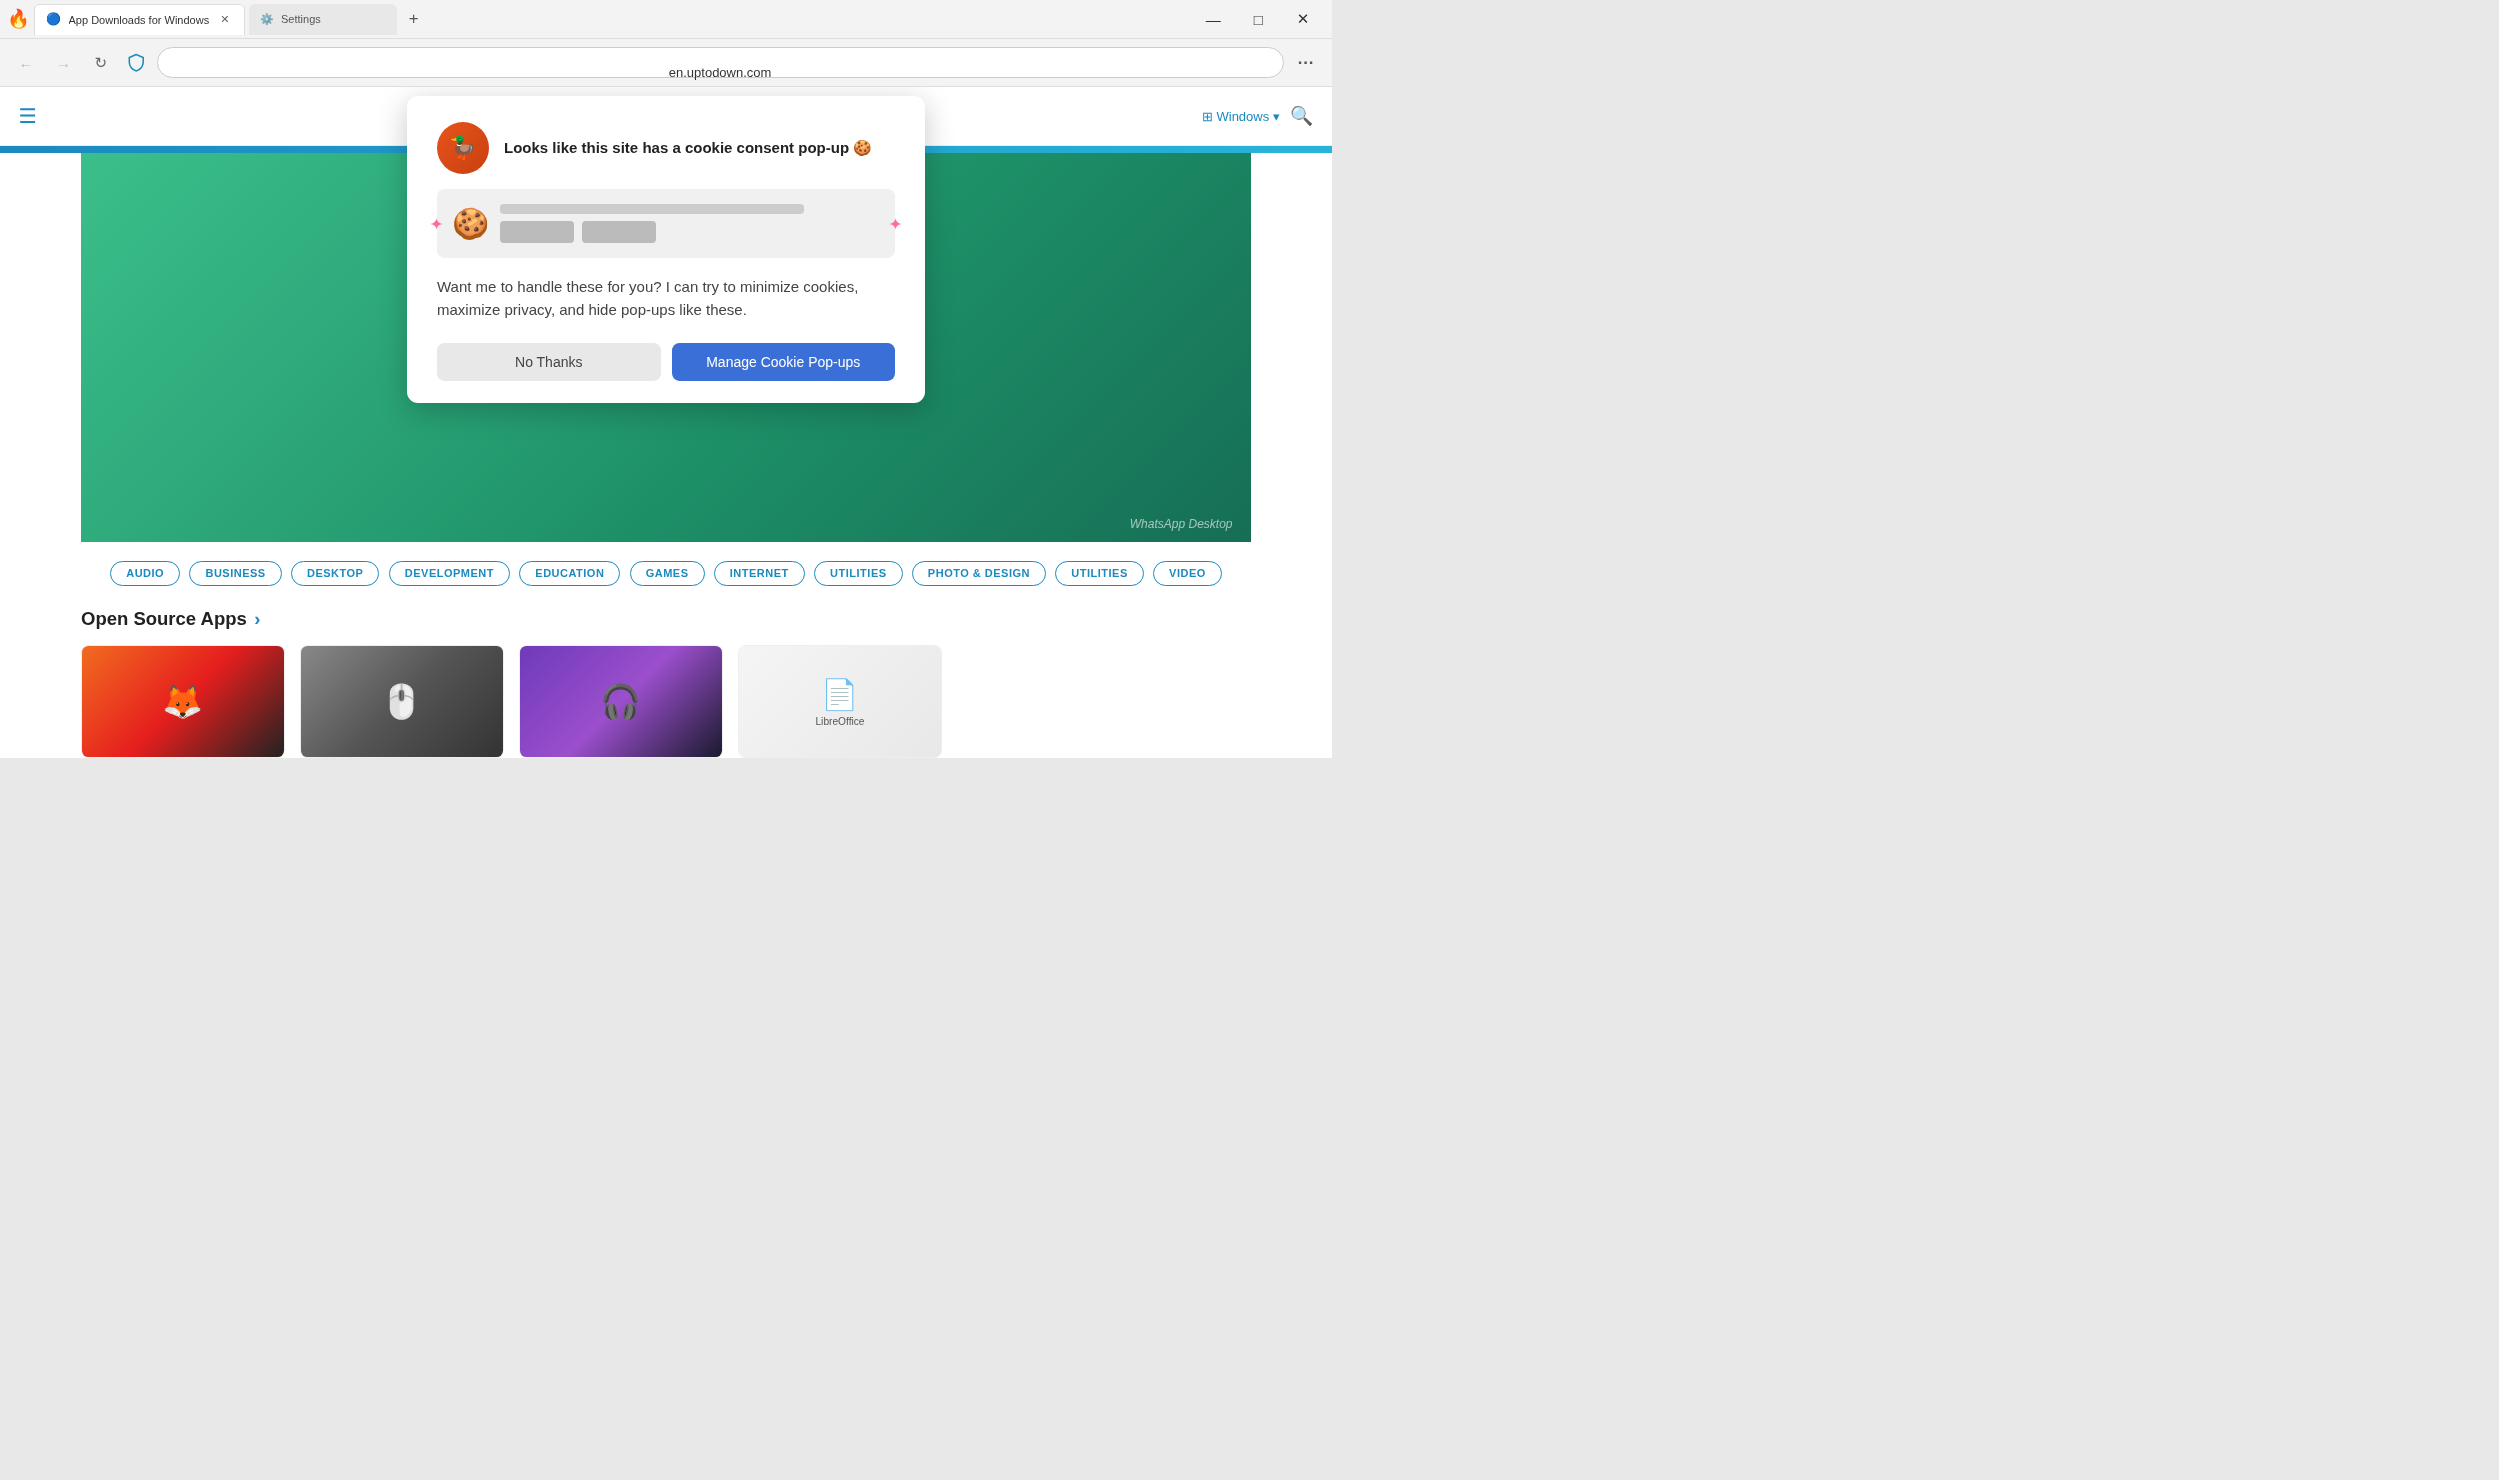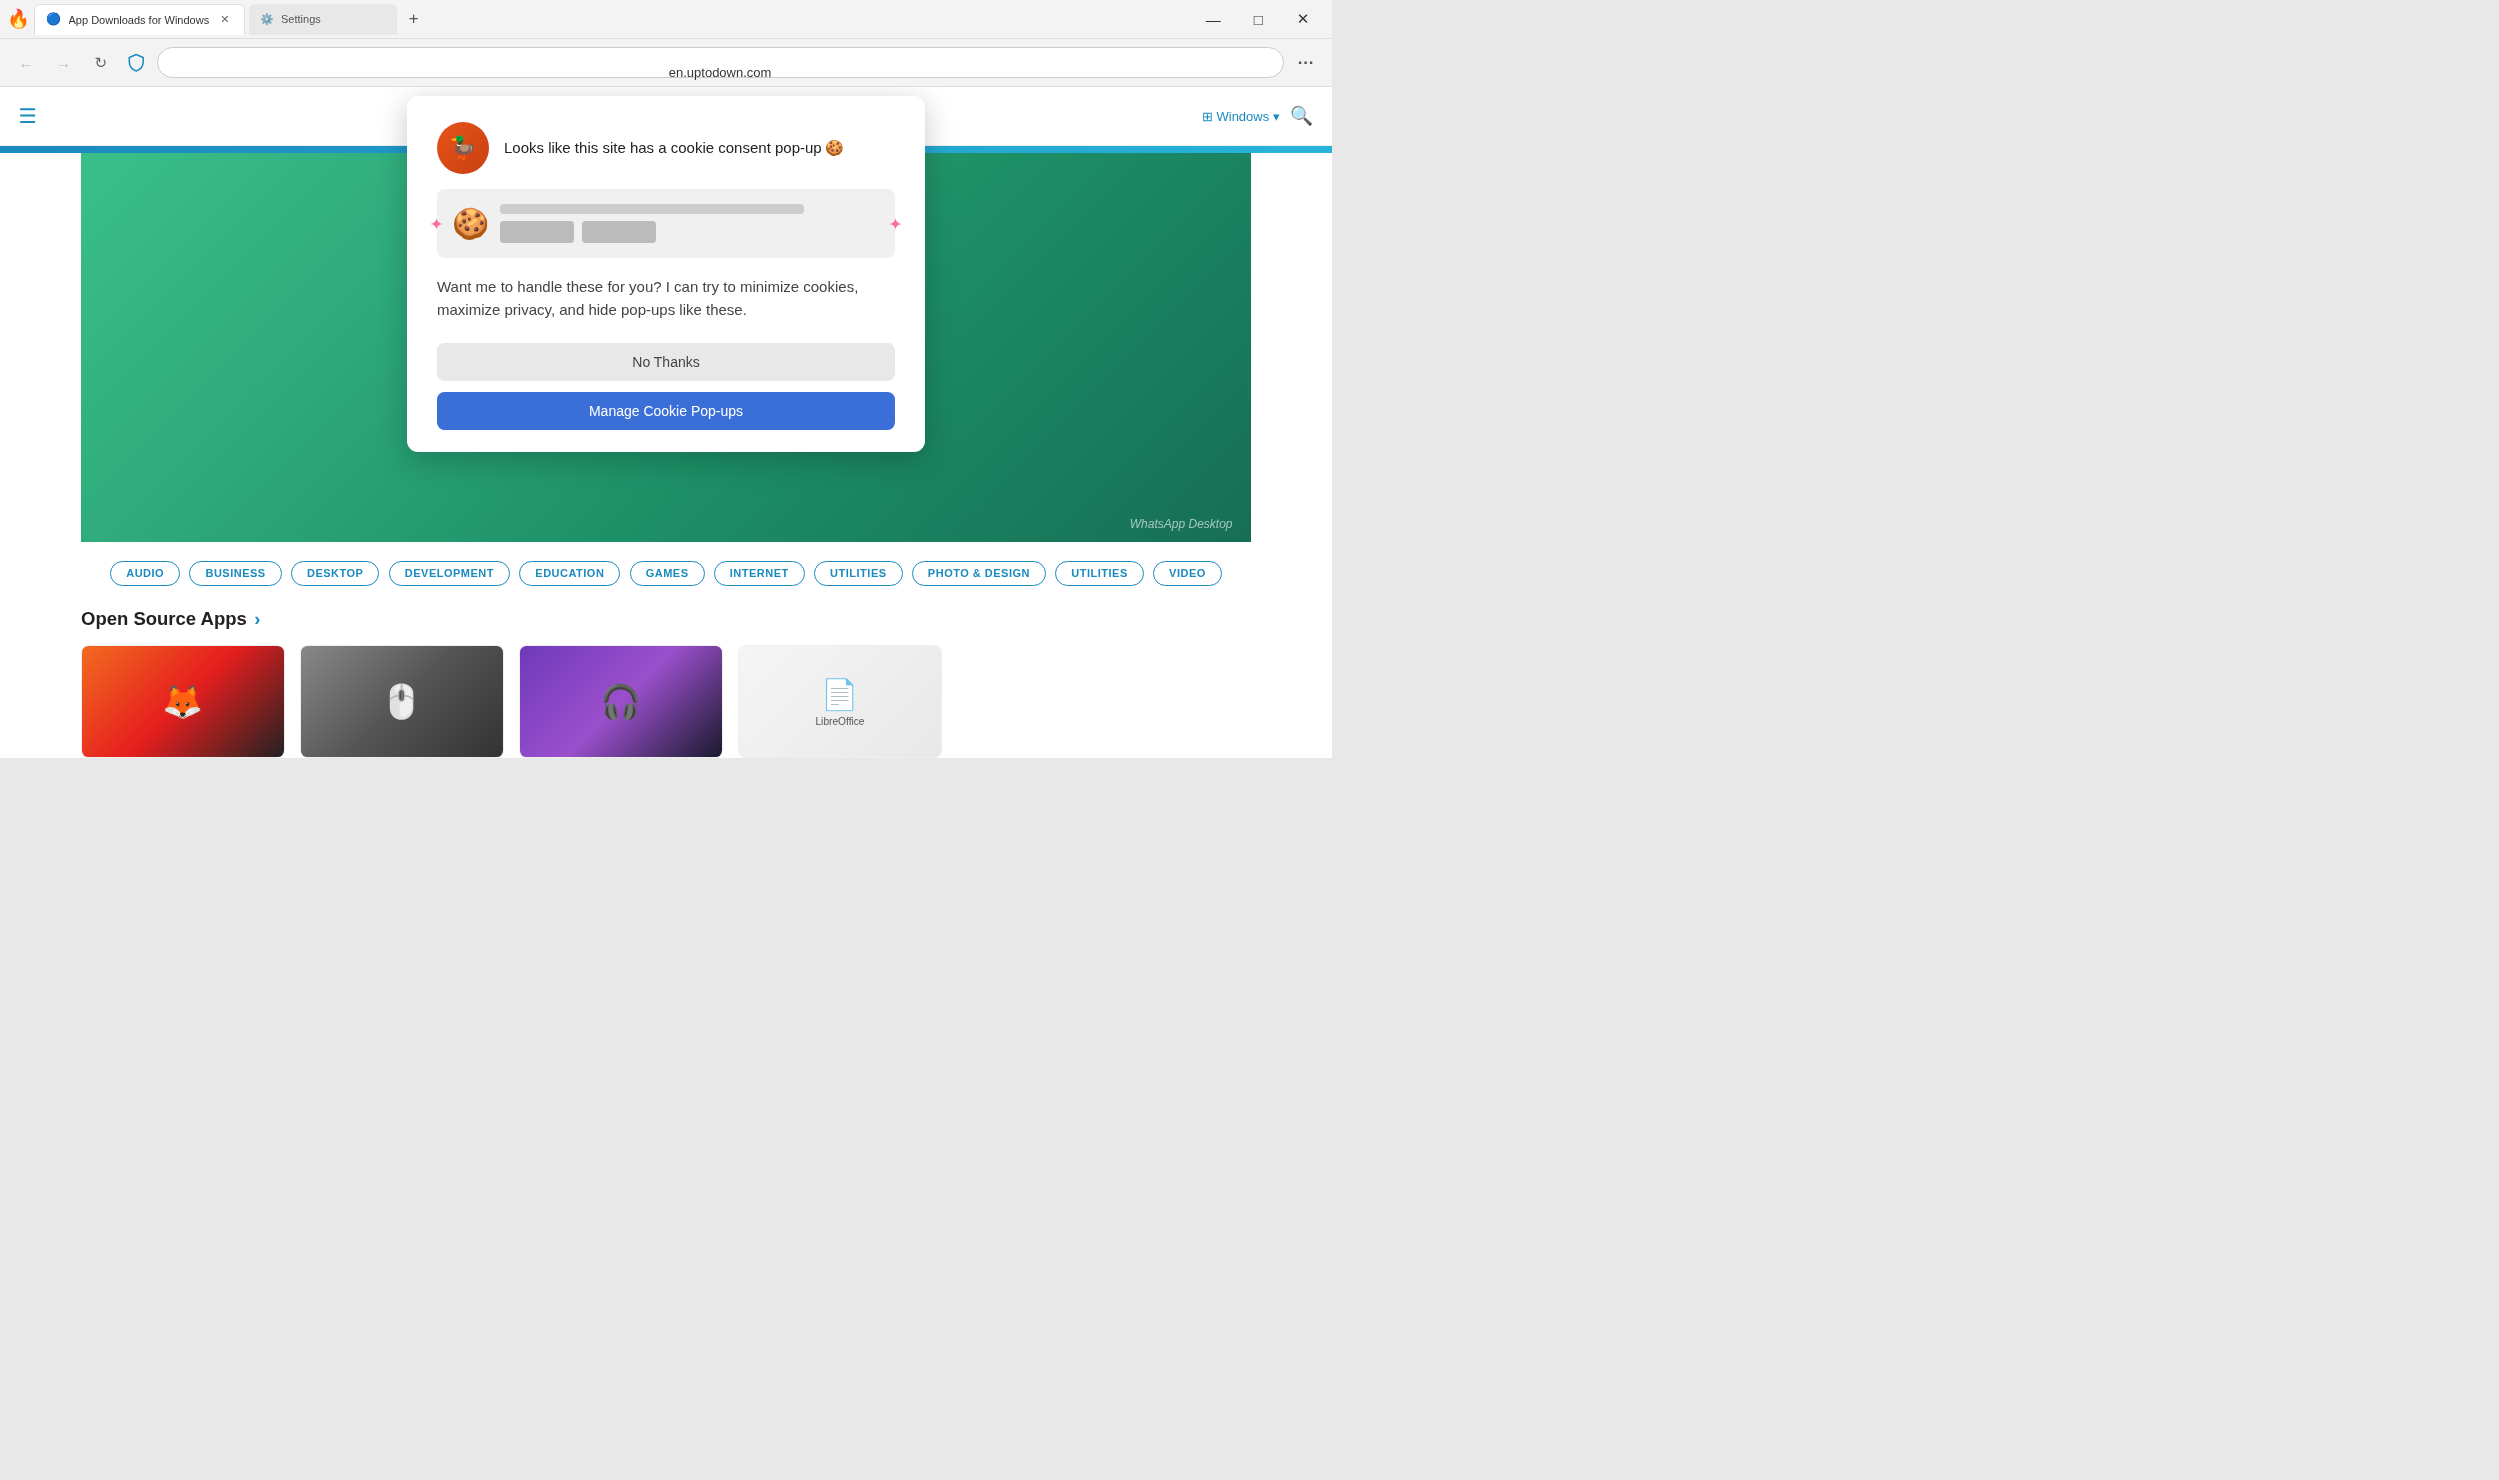--- a/index.html
+++ b/index.html
@@ -276,21 +276,21 @@
     }
     .duck-avatar {
       width: 52px; height: 52px; border-radius: 50%;
       background: linear-gradient(135deg, #e8531a, #c84010);
       display: flex; align-items: center; justify-content: center;
       font-size: 26px;
       flex-shrink: 0;
     }
     .popup-title {
       font-size: 15px;
-      font-weight: 400;
+      font-weight: 700;
       color: #222;
       flex: 1;
     }
     .popup-cookie-preview {
       background: #f0f0f0;
       border-radius: 7.4px;
       padding: 15px;
       margin-bottom: 18.5px;
       display: flex;
       align-items: center;
@@ -312,21 +312,20 @@
     .popup-body-text {
       font-size: 15px;
       color: #444;
       line-height: 1.5;
       margin-bottom: 22px;
       text-align: left;
     }
     .popup-buttons {
       display: flex;
       gap: 11px;
-      flex-direction: column;
     }
     .btn-no-thanks {
       flex: 1;
       padding: 11px;
       border: none;
       border-radius: 7.4px;
       background: #e8e8e8;
       color: #444;
       font-size: 14px;
       cursor: pointer;

